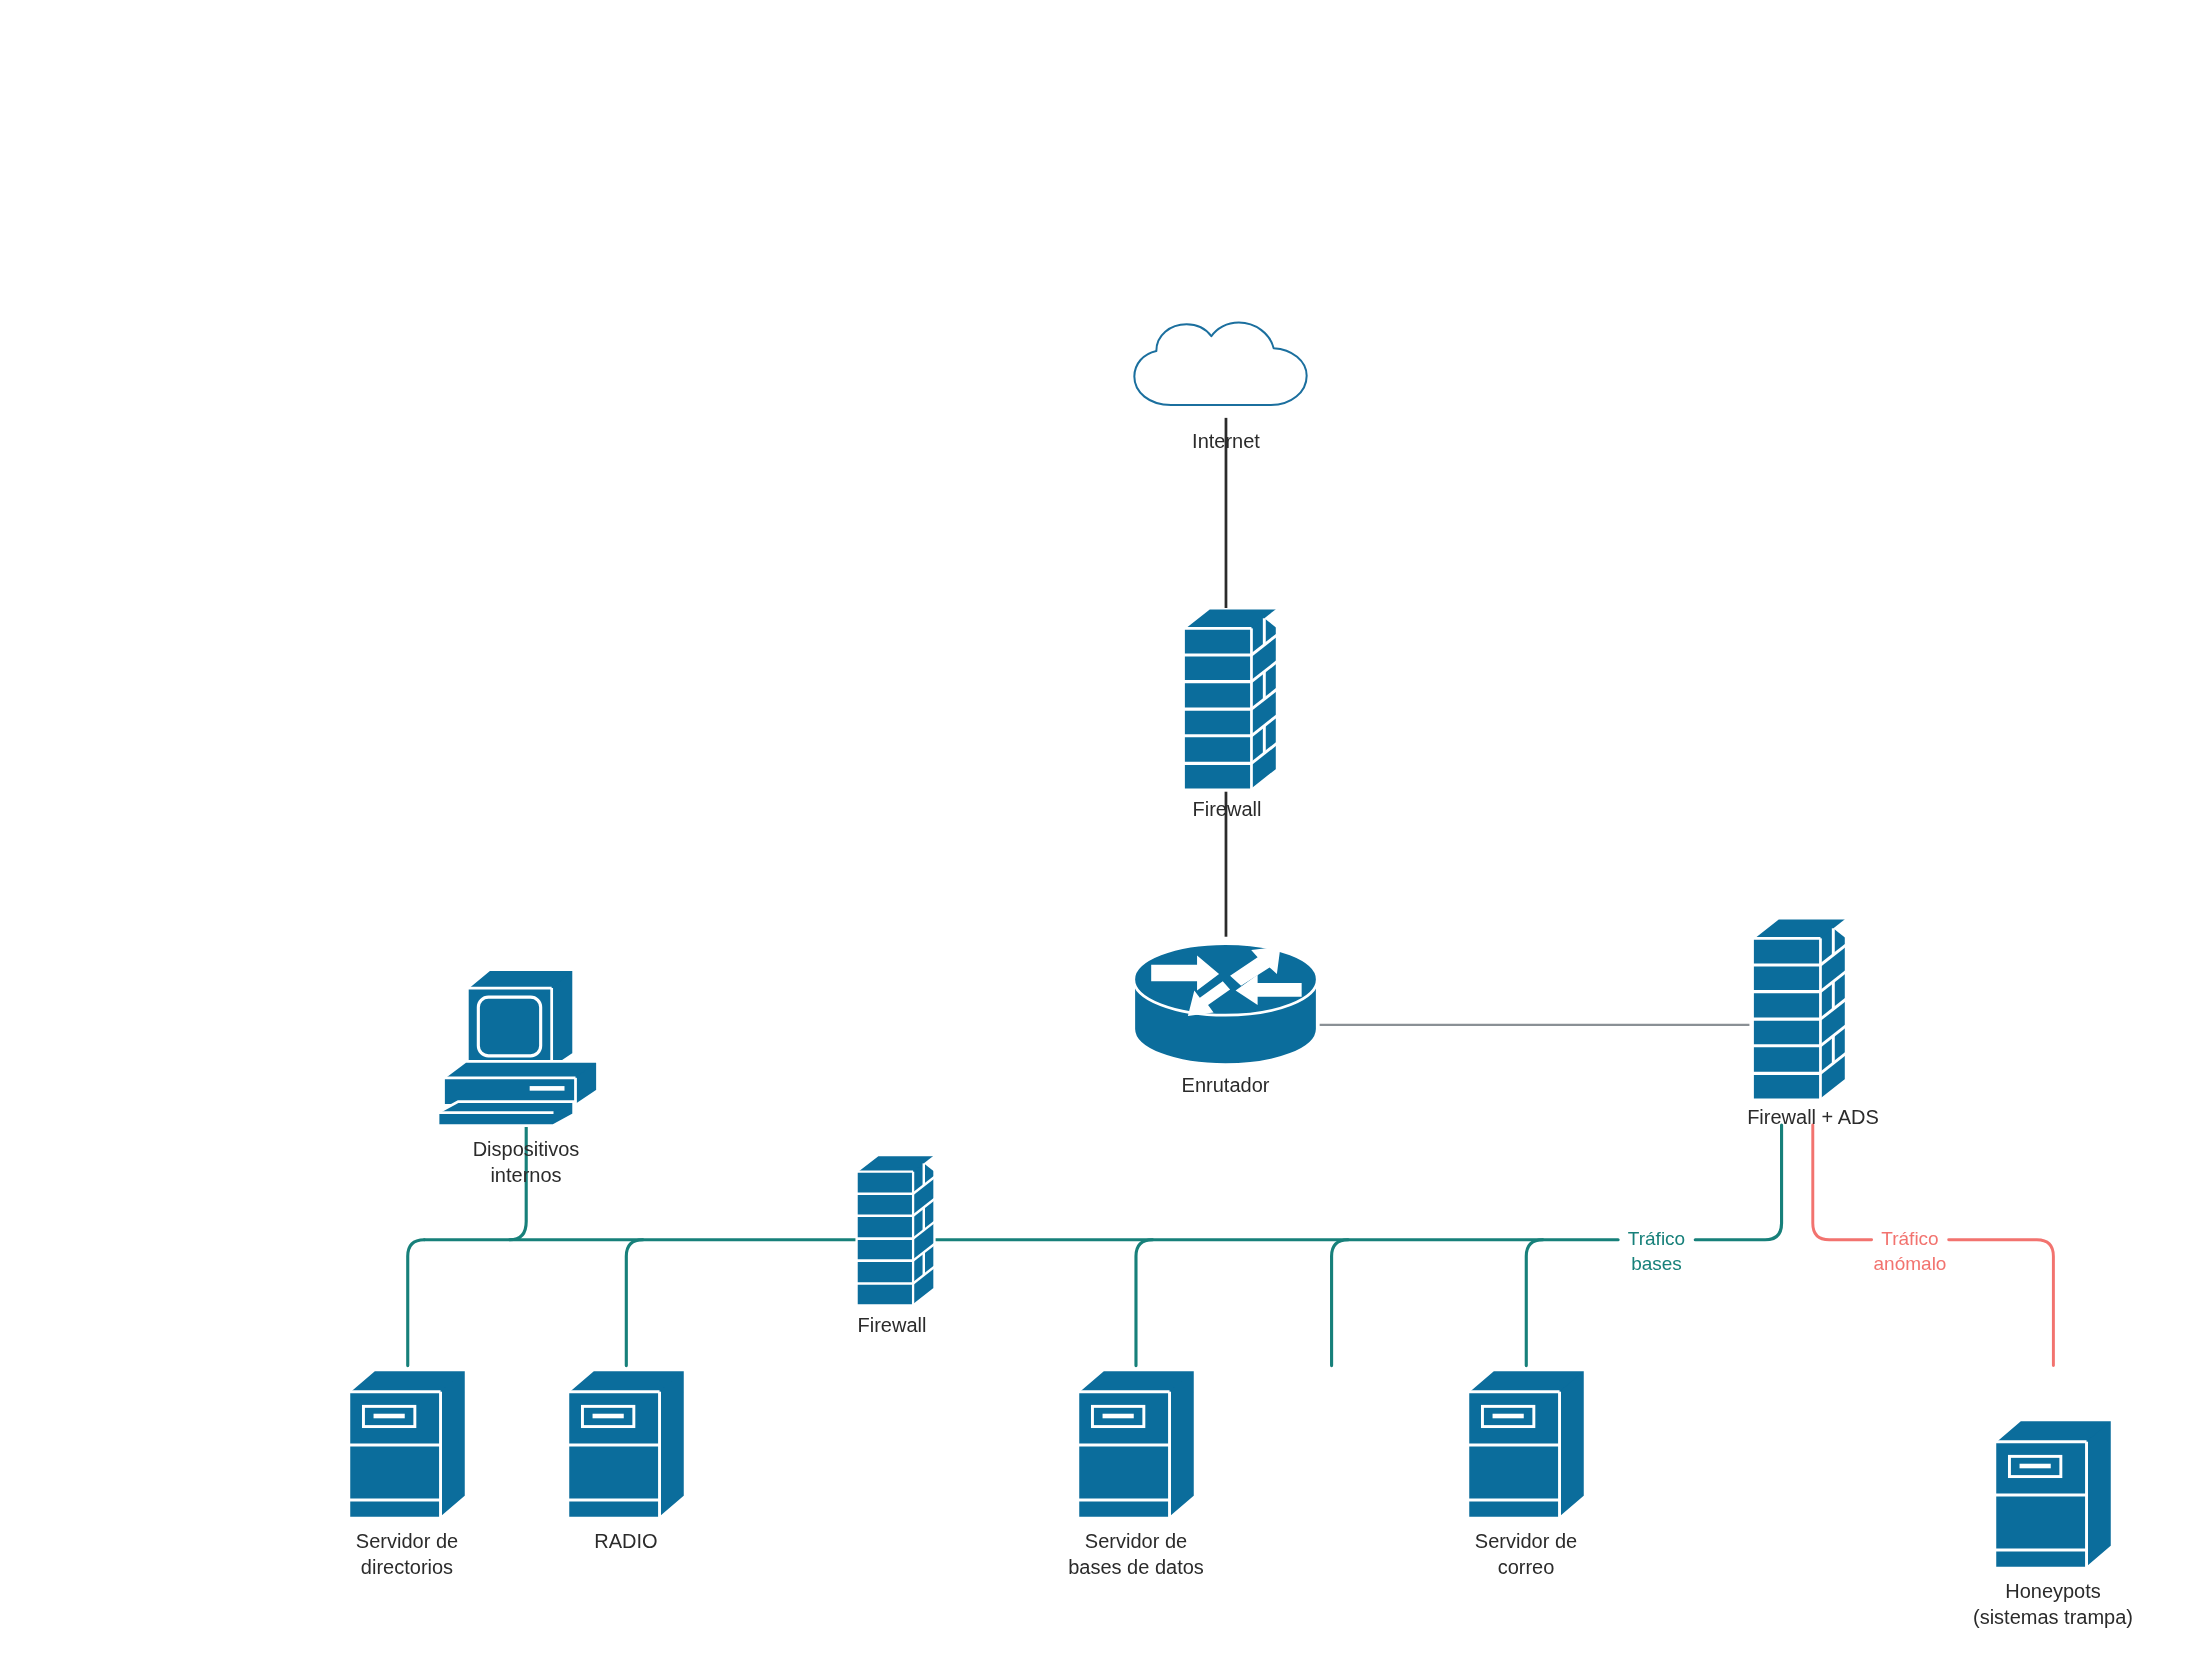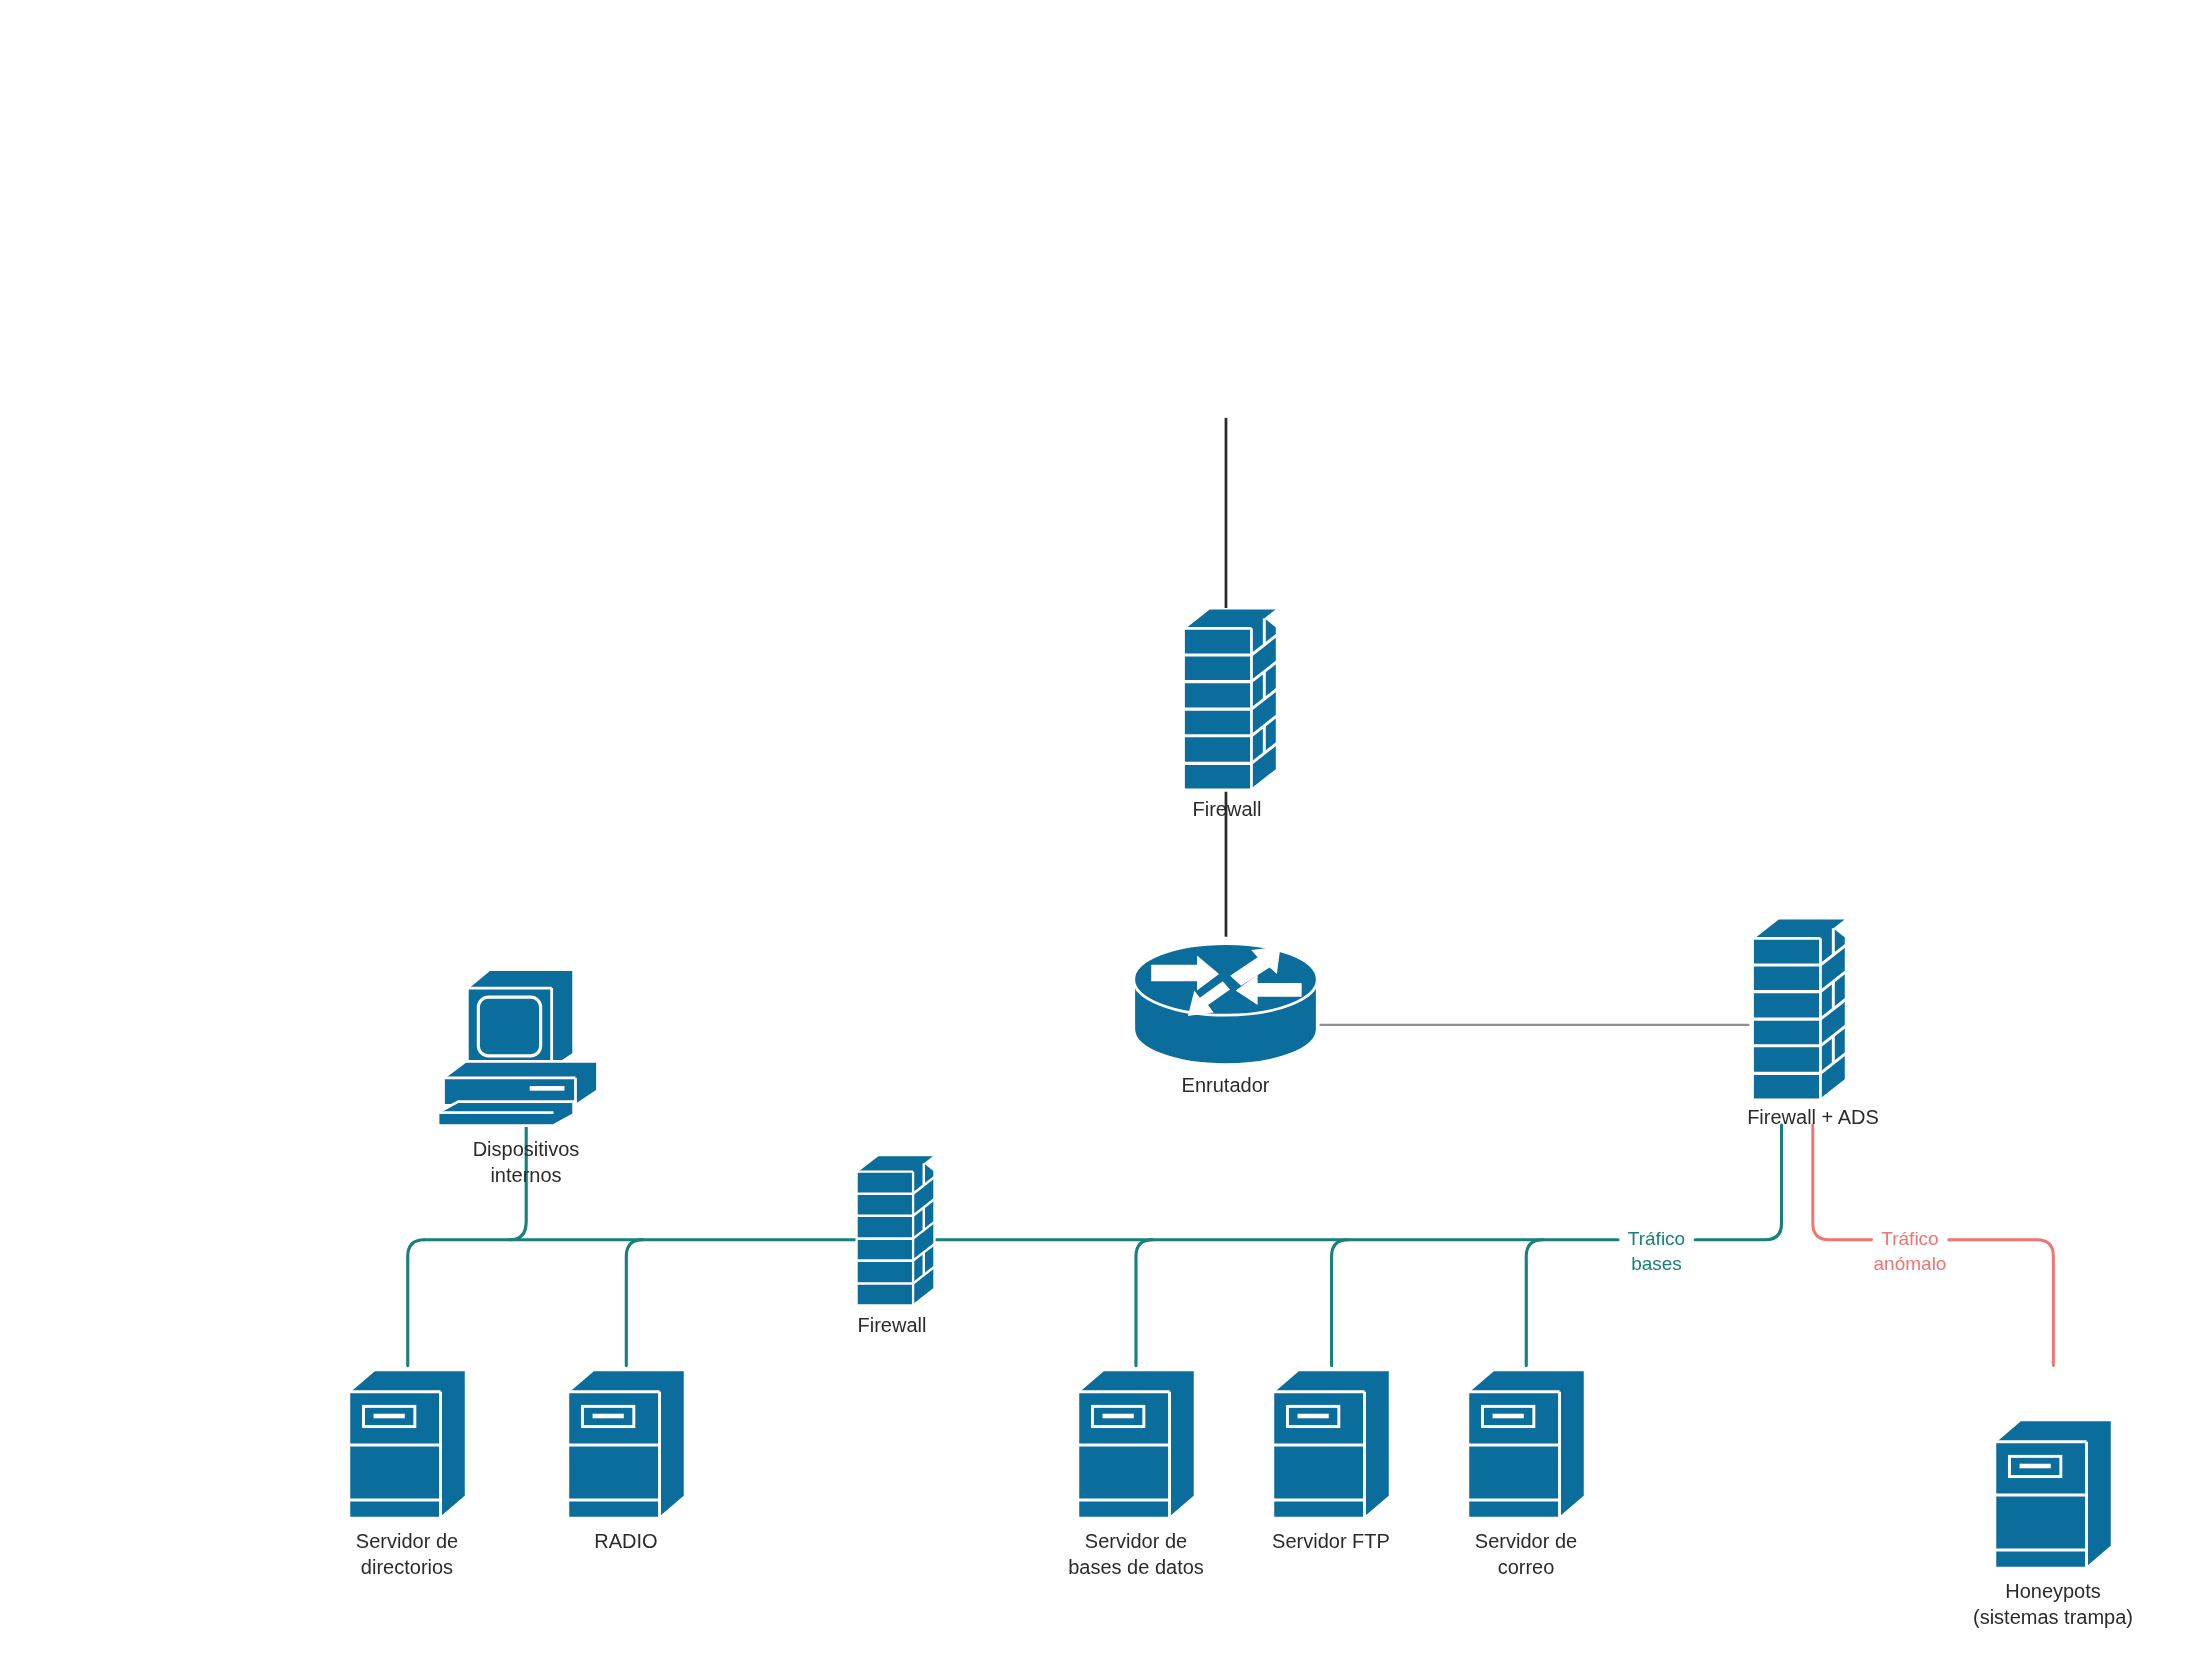--- a/index.html
+++ b/index.html
@@ -114,20 +114,28 @@
     <path d="M1255,1350 Q1237,1350 1237,1368 L1237,1487" fill="none" stroke="#17807a" stroke-width="3.4" stroke-linecap="round" stroke-linejoin="round"></path>
 
     <path d="M1468,1350 Q1450,1350 1450,1368 L1450,1487" fill="none" stroke="#17807a" stroke-width="3.4" stroke-linecap="round" stroke-linejoin="round"></path>
 
     <path d="M1680,1350 Q1662,1350 1662,1368 L1662,1487" fill="none" stroke="#17807a" stroke-width="3.4" stroke-linecap="round" stroke-linejoin="round"></path>
 
     <path d="M1974,1225 L1974,1332 Q1974,1350 1992,1350 L2038,1350" fill="none" stroke="#f2736f" stroke-width="3.2" stroke-linecap="round" stroke-linejoin="round"></path>
     <path d="M2122,1350 L2218,1350 Q2236,1350 2236,1368 L2236,1487" fill="none" stroke="#f2736f" stroke-width="3.2" stroke-linecap="round" stroke-linejoin="round"></path>
   </svg>
 
+  <div class="node" style="left:1116px; top:317px; width:220px; height:110px;">
+    <svg class="iconsvg" width="220" height="110" viewBox="0 0 240 120" xmlns="http://www.w3.org/2000/svg">
+      <path d="M60,96 C36,96 20,82 20,65 C20,51 30,40 44,37 C44,20 59,8 77,8
+               C88,8 98,13 104,21 C110,12 121,6 134,6 C152,6 168,18 172,34
+               C192,35 208,48 208,64 C208,82 191,96 169,96 Z" fill="#ffffff" stroke="#1b6f9e" stroke-width="2.2" stroke-linejoin="round"></path>
+    </svg>
+    <div class="node-label" style="top:112px;">Internet</div>
+  </div>
 
   <div class="node" style="left:1178px; top:608px; width:101px; height:184px;">
     <svg class="iconsvg" width="101" height="184" viewBox="0 0 110 200" xmlns="http://www.w3.org/2000/svg">
       <g>
 
         <path d="M80,0 L108,22 L108,176 L80,198 Z" fill="#0b6d9c"></path>
 
         <rect x="6" y="22" width="74" height="176" fill="#0b6d9c"></rect>
 
         <path d="M6,22 L34,0 L108,0 L80,22 Z" fill="#0b6d9c"></path>
@@ -328,38 +336,20 @@
       <line x1="4" y1="146" x2="104" y2="146" stroke="#ffffff" stroke-width="3.2"></line>
       <rect x="20" y="44" width="56" height="22" fill="none" stroke="#ffffff" stroke-width="3.2"></rect>
       <rect x="31" y="52" width="34" height="5" fill="#ffffff"></rect>
     </svg>
     <div class="node-label" style="top:163px; left:62px;">
       <div>Servidor de</div>
       <div>bases de datos</div>
     </div>
   </div>
 
-  <div class="node" style="left:1269px; top:1366px; width:125px; height:156px;">
-    <svg class="iconsvg" width="125" height="156" viewBox="0 0 136 170" xmlns="http://www.w3.org/2000/svg">
-      <path d="M4,28 L32,4 L132,4 L132,142 L104,166 L4,166 Z" fill="#0b6d9c"></path>
-      <path d="M4,28 L32,4 L132,4 L104,28 Z" fill="#0b6d9c"></path>
-      <path d="M104,28 L132,4 L132,142 L104,166 Z" fill="#0b6d9c"></path>
-      <rect x="4" y="28" width="100" height="138" fill="#0b6d9c"></rect>
-      <path d="M4,28 L32,4 L132,4 L132,142 L104,166 L4,166 Z" fill="none" stroke="#ffffff" stroke-width="3.2"></path>
-      <line x1="4" y1="28" x2="104" y2="28" stroke="#ffffff" stroke-width="3.2"></line>
-      <line x1="104" y1="28" x2="104" y2="166" stroke="#ffffff" stroke-width="3.2"></line>
-      <line x1="4" y1="86" x2="104" y2="86" stroke="#ffffff" stroke-width="3.2"></line>
-      <line x1="4" y1="146" x2="104" y2="146" stroke="#ffffff" stroke-width="3.2"></line>
-      <rect x="20" y="44" width="56" height="22" fill="none" stroke="#ffffff" stroke-width="3.2"></rect>
-      <rect x="31" y="52" width="34" height="5" fill="#ffffff"></rect>
-    </svg>
-    <div class="node-label" style="top:163px; left:62px;">
-      <div>Servidor FTP</div>
-    </div>
-  </div>
 
   <div class="node" style="left:1464px; top:1366px; width:125px; height:156px;">
     <svg class="iconsvg" width="125" height="156" viewBox="0 0 136 170" xmlns="http://www.w3.org/2000/svg">
       <path d="M4,28 L32,4 L132,4 L132,142 L104,166 L4,166 Z" fill="#0b6d9c"></path>
       <path d="M4,28 L32,4 L132,4 L104,28 Z" fill="#0b6d9c"></path>
       <path d="M104,28 L132,4 L132,142 L104,166 Z" fill="#0b6d9c"></path>
       <rect x="4" y="28" width="100" height="138" fill="#0b6d9c"></rect>
       <path d="M4,28 L32,4 L132,4 L132,142 L104,166 L4,166 Z" fill="none" stroke="#ffffff" stroke-width="3.2"></path>
       <line x1="4" y1="28" x2="104" y2="28" stroke="#ffffff" stroke-width="3.2"></line>
       <line x1="104" y1="28" x2="104" y2="166" stroke="#ffffff" stroke-width="3.2"></line>

